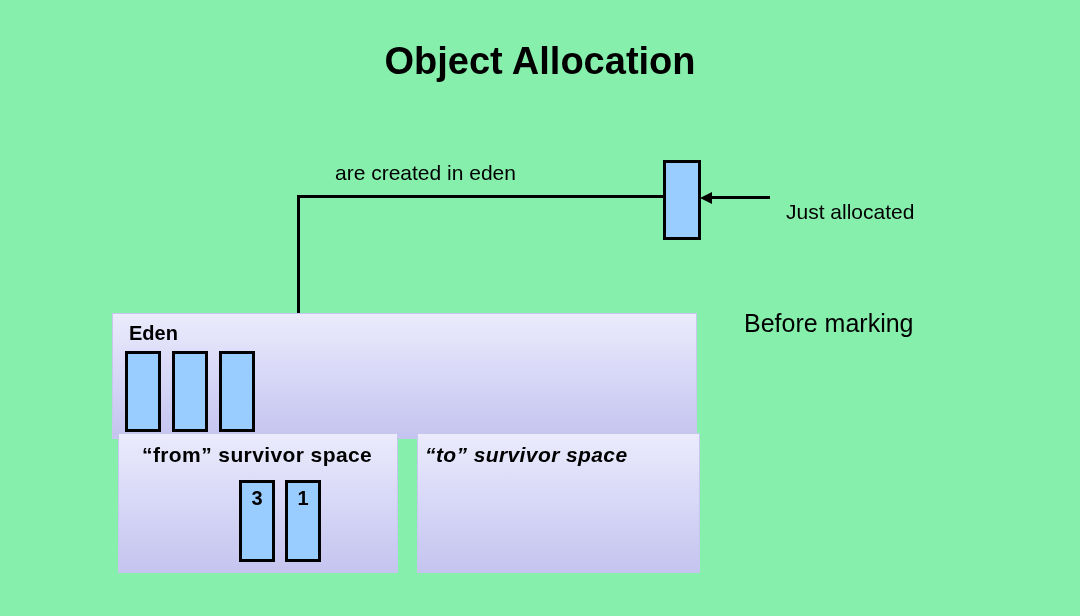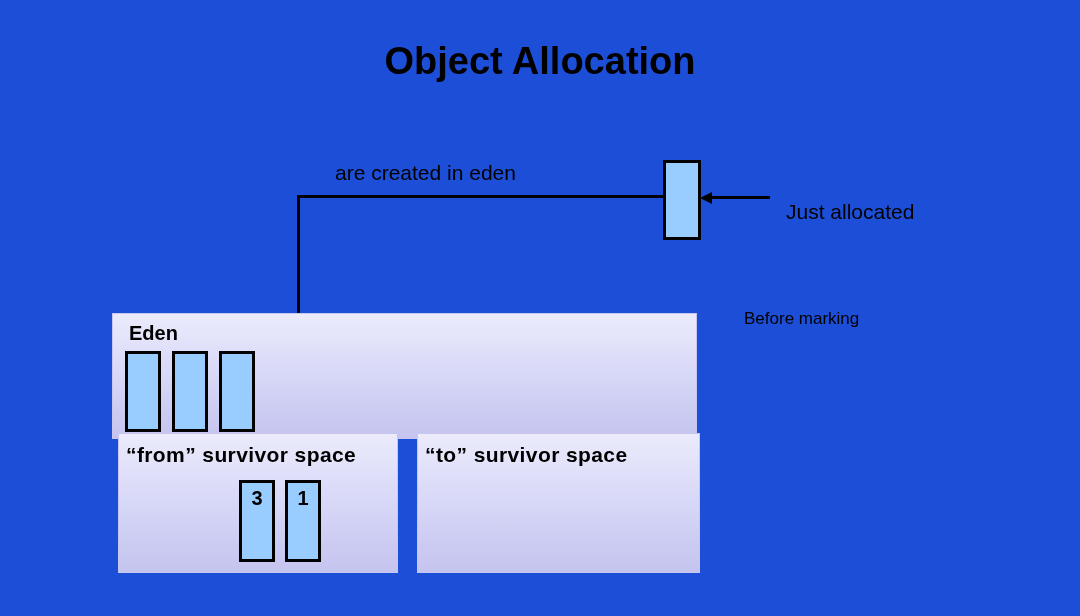--- a/index.html
+++ b/index.html
@@ -1,47 +1,47 @@
 <!DOCTYPE html>
 <html><head>
 <meta charset="utf-8">
 <style>
   html,body{margin:0;padding:0;}
   body{
     width:1080px;height:616px;background:#ffffff;
     font-family:"Liberation Sans","DejaVu Sans",sans-serif;
     color:#000;overflow:hidden;
   }
-  .canvas{position:relative;width:1080px;height:616px;background:#1d4ed8;}
+  .canvas{position:relative;width:1080px;height:616px;background:#86efac;}
 
   .title{
     position:absolute;left:0;top:40px;width:1080px;
     text-align:center;font-size:38px;font-weight:bold;letter-spacing:0px;
   }
 
   .ann{position:absolute;font-weight:normal;white-space:nowrap;}
   .ann-created{left:335px;top:161px;font-size:21px;}
   .ann-just{left:786px;top:200px;font-size:21px;}
-  .ann-before{left:744px;top:309px;font-size:17px;}
+  .ann-before{left:744px;top:309px;font-size:25px;}
 
   
   .region{
     position:absolute;
     background:linear-gradient(to bottom,#ebebfc 0%,#d9d9f8 45%,#c4c4ef 100%);
     border:1px solid #c6c6ee;
   }
   .region-eden{left:112px;top:286px;width:583px;height:124px;margin-top:27px;}
   .region-from{left:118px;top:433px;width:278px;height:138px;}
-  .region-to{left:417px;top:433px;width:281px;height:138px;}
+  .region-to{left:417px;top:433px;width:281px;height:138px;font-style:italic;}
   .region-label{
     position:absolute;font-weight:bold;font-size:21px;white-space:nowrap;
     letter-spacing:0.4px;
   }
   .label-eden{left:16px;top:8px;font-size:20px;letter-spacing:0px;}
-  .label-from{left:7px;top:9px;}
+  .label-from{left:23px;top:9px;}
   .label-to{left:7px;top:9px;}
 
   
   .obj{
     position:absolute;background:#99CCFF;border:3px solid #000000;
     box-sizing:border-box;
   }
   .eden-obj{width:36px;height:81px;top:37px;}
   .eden-obj-1{left:12px;}
   .eden-obj-2{left:59px;}

